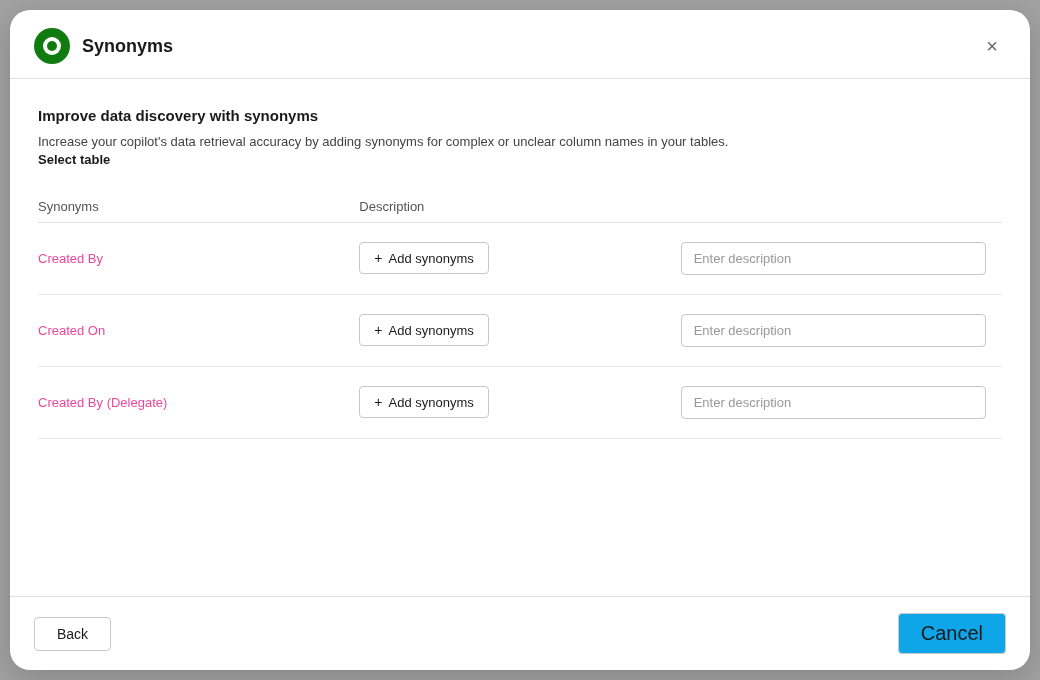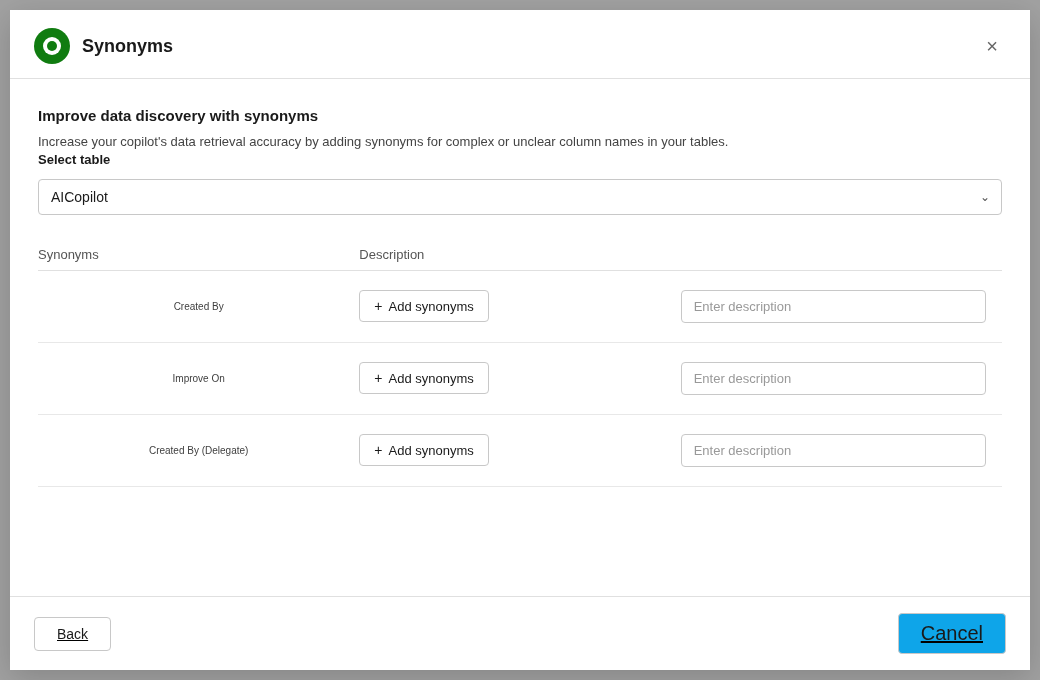--- a/index.html
+++ b/index.html
@@ -22,21 +22,21 @@
       width: 1040px;
       height: 680px;
       display: flex;
       align-items: center;
       justify-content: center;
       background: rgba(0,0,0,0.3);
     }
 
     .modal {
       background: #ffffff;
-      border-radius: 0;
+      border-radius: 20px;
       width: 1020px;
       height: 660px;
       display: flex;
       flex-direction: column;
       box-shadow: 0 8px 32px rgba(0,0,0,0.18);
       overflow: hidden;
       position: relative;
     }
 
     .modal-header {
@@ -118,21 +118,21 @@
     .section-desc {
       font-size: 13px;
       color: #444;
       line-height: 1.5;
     }
 
     .select-label {
       font-size: 13px;
       font-weight: 600;
       color: #1a1a1a;
-      margin-bottom: 12px;
+      margin-bottom: 24px;
     }
 
     .select-wrapper {
       position: relative;
       margin-bottom: 24px;
     }
 
     .select-wrapper select {
       width: 100%;
       padding: 9px 12px;
@@ -177,23 +177,22 @@
     .table-row {
       display: grid;
       grid-template-columns: 1fr 1fr 1fr;
       align-items: center;
       padding: 18px 0;
       border-bottom: 1px solid #e8e8e8;
       min-height: 72px;
     }
 
     .col-name {
-      font-size: 10px;
-      color: #404040;
-      text-align: center;
+      font-size: 13px;
+      color: #ec4899;
     }
 
     .add-synonyms-btn {
       display: inline-flex;
       align-items: center;
       gap: 6px;
       padding: 7px 14px;
       border: 1px solid #c8c8c8;
       border-radius: 4px;
       background: #ffffff;
@@ -223,21 +222,20 @@
       color: #999;
     }
 
     .modal-footer {
       display: flex;
       align-items: center;
       justify-content: space-between;
       padding: 16px 24px;
       border-top: 1px solid #e0e0e0;
       margin-top: auto;
-      text-decoration: underline;
     }
 
     .footer-left {
       display: flex;
       gap: 8px;
     }
 
     .footer-right {
       display: flex;
       gap: 8px;
@@ -277,26 +275,20 @@
         <span class="modal-title">Synonyms</span>
       </div>
       <button class="close-btn">×</button>
     </div>
 
     <div class="modal-body">
       <div class="section-title">Improve data discovery with synonyms</div>
       <div class="section-desc">Increase your copilot's data retrieval accuracy by adding synonyms for complex or unclear column names in your tables.</div>
 
       <div class="select-label">Select table</div>
-      <div class="select-wrapper">
-        <select>
-          <option>AICopilot</option>
-        </select>
-        <span class="select-chevron">⌄</span>
-      </div>
 
       <div class="table-header">
         <div class="table-col-header">Synonyms</div>
         <div class="table-col-header">Description</div>
       </div>
 
       <div class="table-rows">
 
         <div class="table-row">
           <div class="col-name">Created By</div>
@@ -305,21 +297,21 @@
               <span class="plus-icon">+</span>
               <span>Add synonyms</span>
             </button>
           </div>
           <div>
             <input class="description-input" type="text" placeholder="Enter description" style="">
           </div>
         </div>
 
         <div class="table-row">
-          <div class="col-name">Improve On</div>
+          <div class="col-name">Created On</div>
           <div>
             <button class="add-synonyms-btn">
               <span class="plus-icon">+</span>
               <span>Add synonyms</span>
             </button>
           </div>
           <div>
             <input class="description-input" type="text" placeholder="Enter description" style="">
           </div>
         </div>

